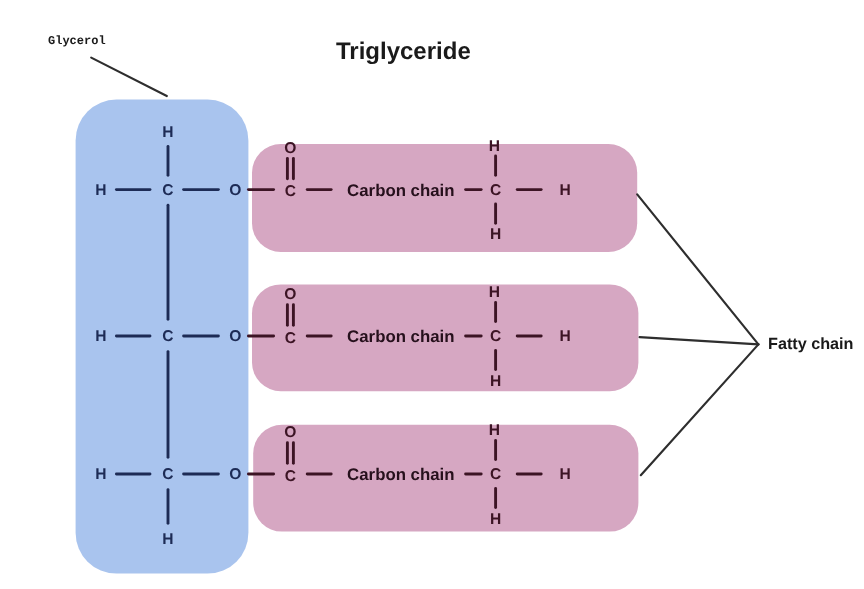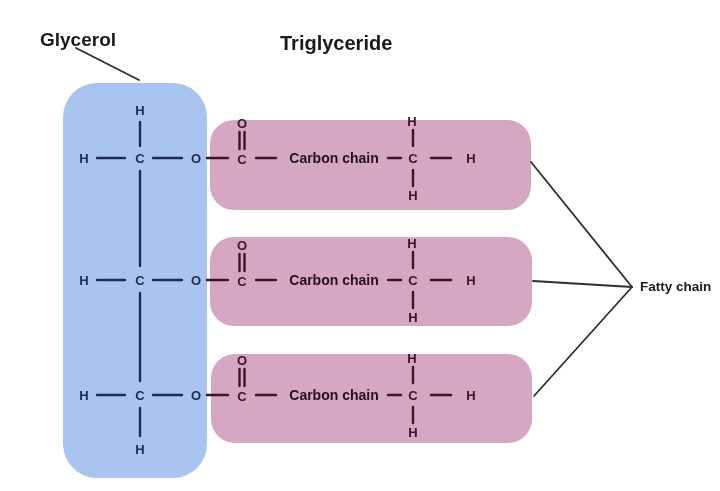--- a/index.html
+++ b/index.html
@@ -23,21 +23,21 @@
   .atom.f { color: var(--fatty-atom-text, #3c1424); }
   .chain-label {
     position: absolute; transform: translate(-50%, -50%);
     font-weight: bold; font-size: 14px; line-height: 1;
     color: var(--chain-text, #26101c); z-index: 3; white-space: nowrap;
   }
   .label {
     position: absolute; font-weight: bold; line-height: 1.1;
     color: var(--label-text, #1a1a1a); z-index: 4; white-space: nowrap;
   }
-  .label-glycerol { left: 40px; top: 30px; font-size: 19px; }
+  .label-glycerol { left: 40px; top: 30px; font-size: 10px; font-family: Liberation Mono, monospace; }
   .label-title   { left: 280px; top: 32px; font-size: 20px; }
   .label-fatty   { left: 640px; top: 280px; font-size: 13.5px; }
 </style>
 </head>
 <body style="--background: #ffffff; --glycerol-box: #a9c4ee; --fatty-acid-box: #d6a7c2; --glycerol-bond: #1d2b55; --glycerol-atom-text: #1d2b55; --fatty-bond: #3c1424; --fatty-atom-text: #3c1424; --chain-text: #26101c; --label-text: #1a1a1a; --annotation-line: #2e2e2e;">
 
 <div class="canvas">
   <div class="box glycerol-box" id="glycerol-box" style="left: 63px; top: 83px; width: 144px; height: 395px; border-radius: 34px;"></div>
   <div id="fatty-boxes">
       <div class="box fatty-box" style="left: 210px; top: 120px; width: 321px; height: 90px; border-radius: 24px;"></div>

